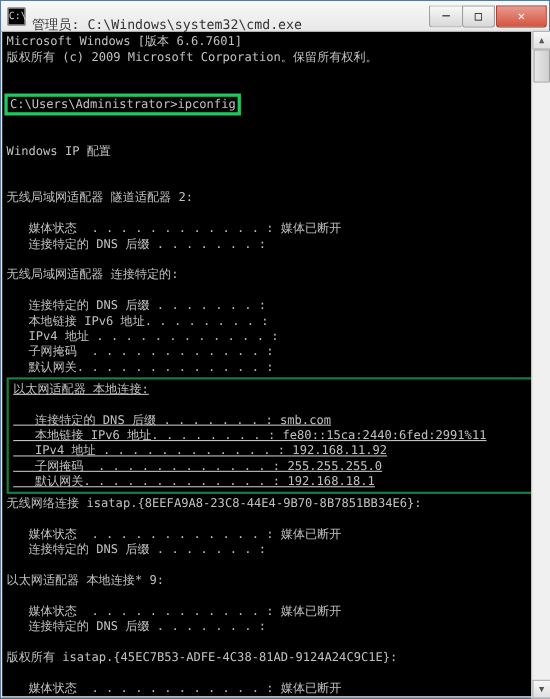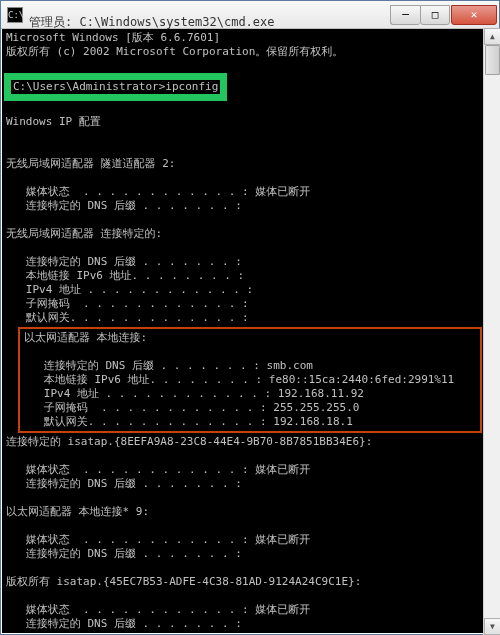--- a/index.html
+++ b/index.html
@@ -111,47 +111,48 @@
     position: absolute;
     top: 17px;
     width: 15px;
     left: 1px;
     height: 30px;
     background: linear-gradient(to right, #e8e8e8, #cfcfcf);
     border: 1px solid #a0a0a0;
     border-radius: 1px;
   }
   .red-box {
-    border: 7px solid #22c55e;
+    border: 3px solid #22c55e;
     display: inline-block;
     padding: 0 2px;
-    margin: 0 -2px;
+    margin: 12px -2px;
   }
   .red-box-block {
-    border: 2px solid #c2410c;
+    border: 2px solid #15803d;
     padding: 2px 4px;
-    margin: 2px 12px;
+    margin: 2px 0;
+    text-decoration: underline;
   }
 </style>
 </head>
 <body>
 
 <div class="window">
   <div class="titlebar">
     <div class="titlebar-icon">C:\</div>
     <div class="titlebar-text">管理员: C:\Windows\system32\cmd.exe</div>
     <div class="win-buttons">
       <div class="win-btn min">─</div>
       <div class="win-btn max">□</div>
       <div class="win-btn close">✕</div>
     </div>
   </div>
 
   <div class="console"><span>Microsoft Windows [版本 6.6.7601]</span>
-<span>版权所有 (c) 2002 Microsoft Corporation。保留所有权利。</span>
+<span>版权所有 (c) 2009 Microsoft Corporation。保留所有权利。</span>
 
 <span class="red-box">C:\Users\Administrator&gt;ipconfig</span>
 
 <span>Windows IP 配置</span>
 
 
 <span>无线局域网适配器 隧道适配器 2:</span>
 
 <span>   媒体状态  . . . . . . . . . . . . : 媒体已断开</span>
 <span>   连接特定的 DNS 后缀 . . . . . . . :</span>
@@ -162,21 +163,21 @@
 <span>   本地链接 IPv6 地址. . . . . . . . :</span>
 <span>   IPv4 地址 . . . . . . . . . . . . :</span>
 <span>   子网掩码  . . . . . . . . . . . . :</span>
 <span>   默认网关. . . . . . . . . . . . . :</span>
 <div class="red-box-block"><span>以太网适配器 本地连接:</span>
 
 <span>   连接特定的 DNS 后缀 . . . . . . . : smb.com</span>
 <span>   本地链接 IPv6 地址. . . . . . . . : fe80::15ca:2440:6fed:2991%11</span>
 <span>   IPv4 地址 . . . . . . . . . . . . : 192.168.11.92</span>
 <span>   子网掩码  . . . . . . . . . . . . : 255.255.255.0</span>
-<span>   默认网关. . . . . . . . . . . . . : 192.168.18.1</span></div><span>连接特定的 isatap.{8EEFA9A8-23C8-44E4-9B70-8B7851BB34E6}:</span>
+<span>   默认网关. . . . . . . . . . . . . : 192.168.18.1</span></div><span>无线网络连接 isatap.{8EEFA9A8-23C8-44E4-9B70-8B7851BB34E6}:</span>
 
 <span>   媒体状态  . . . . . . . . . . . . : 媒体已断开</span>
 <span>   连接特定的 DNS 后缀 . . . . . . . :</span>
 
 <span>以太网适配器 本地连接* 9:</span>
 
 <span>   媒体状态  . . . . . . . . . . . . : 媒体已断开</span>
 <span>   连接特定的 DNS 后缀 . . . . . . . :</span>
 
 <span>版权所有 isatap.{45EC7B53-ADFE-4C38-81AD-9124A24C9C1E}:</span>

